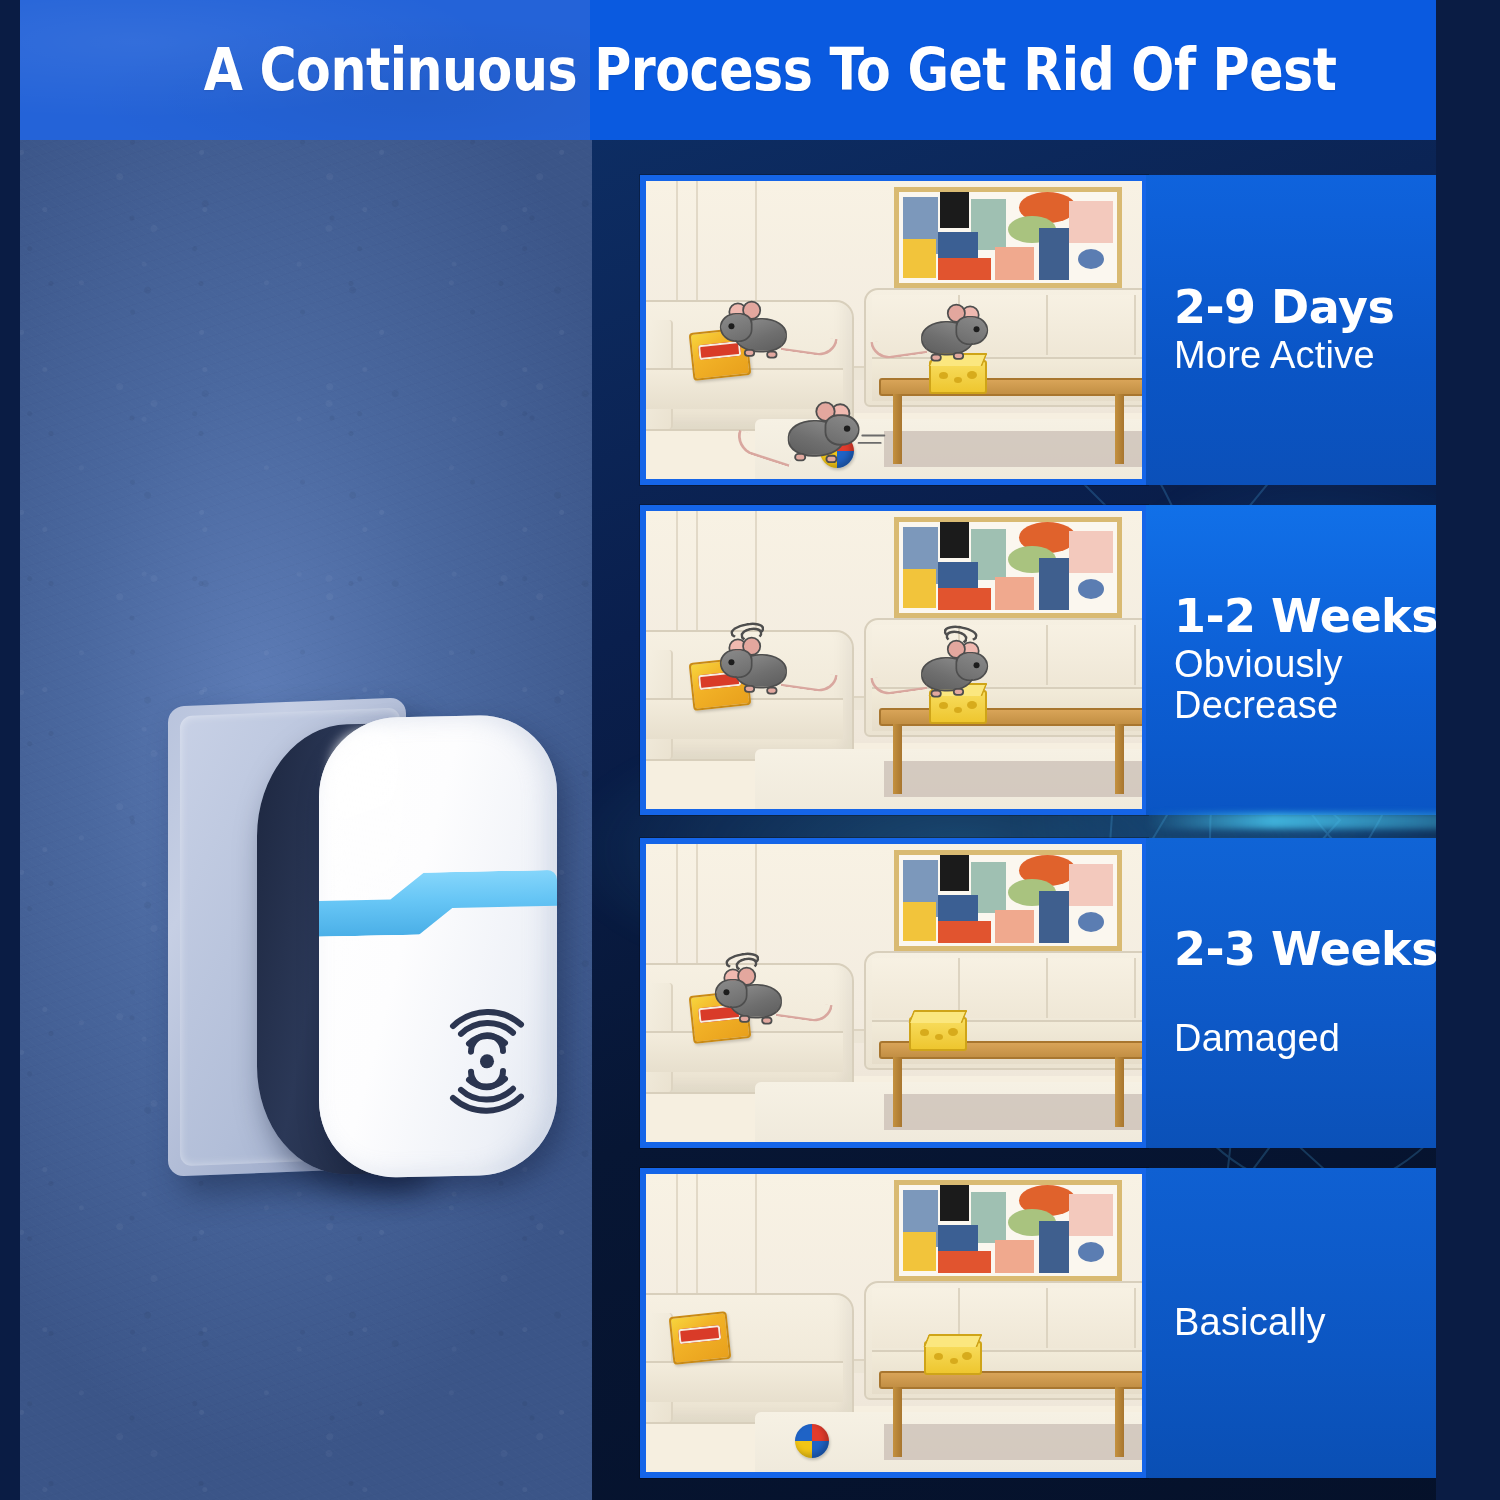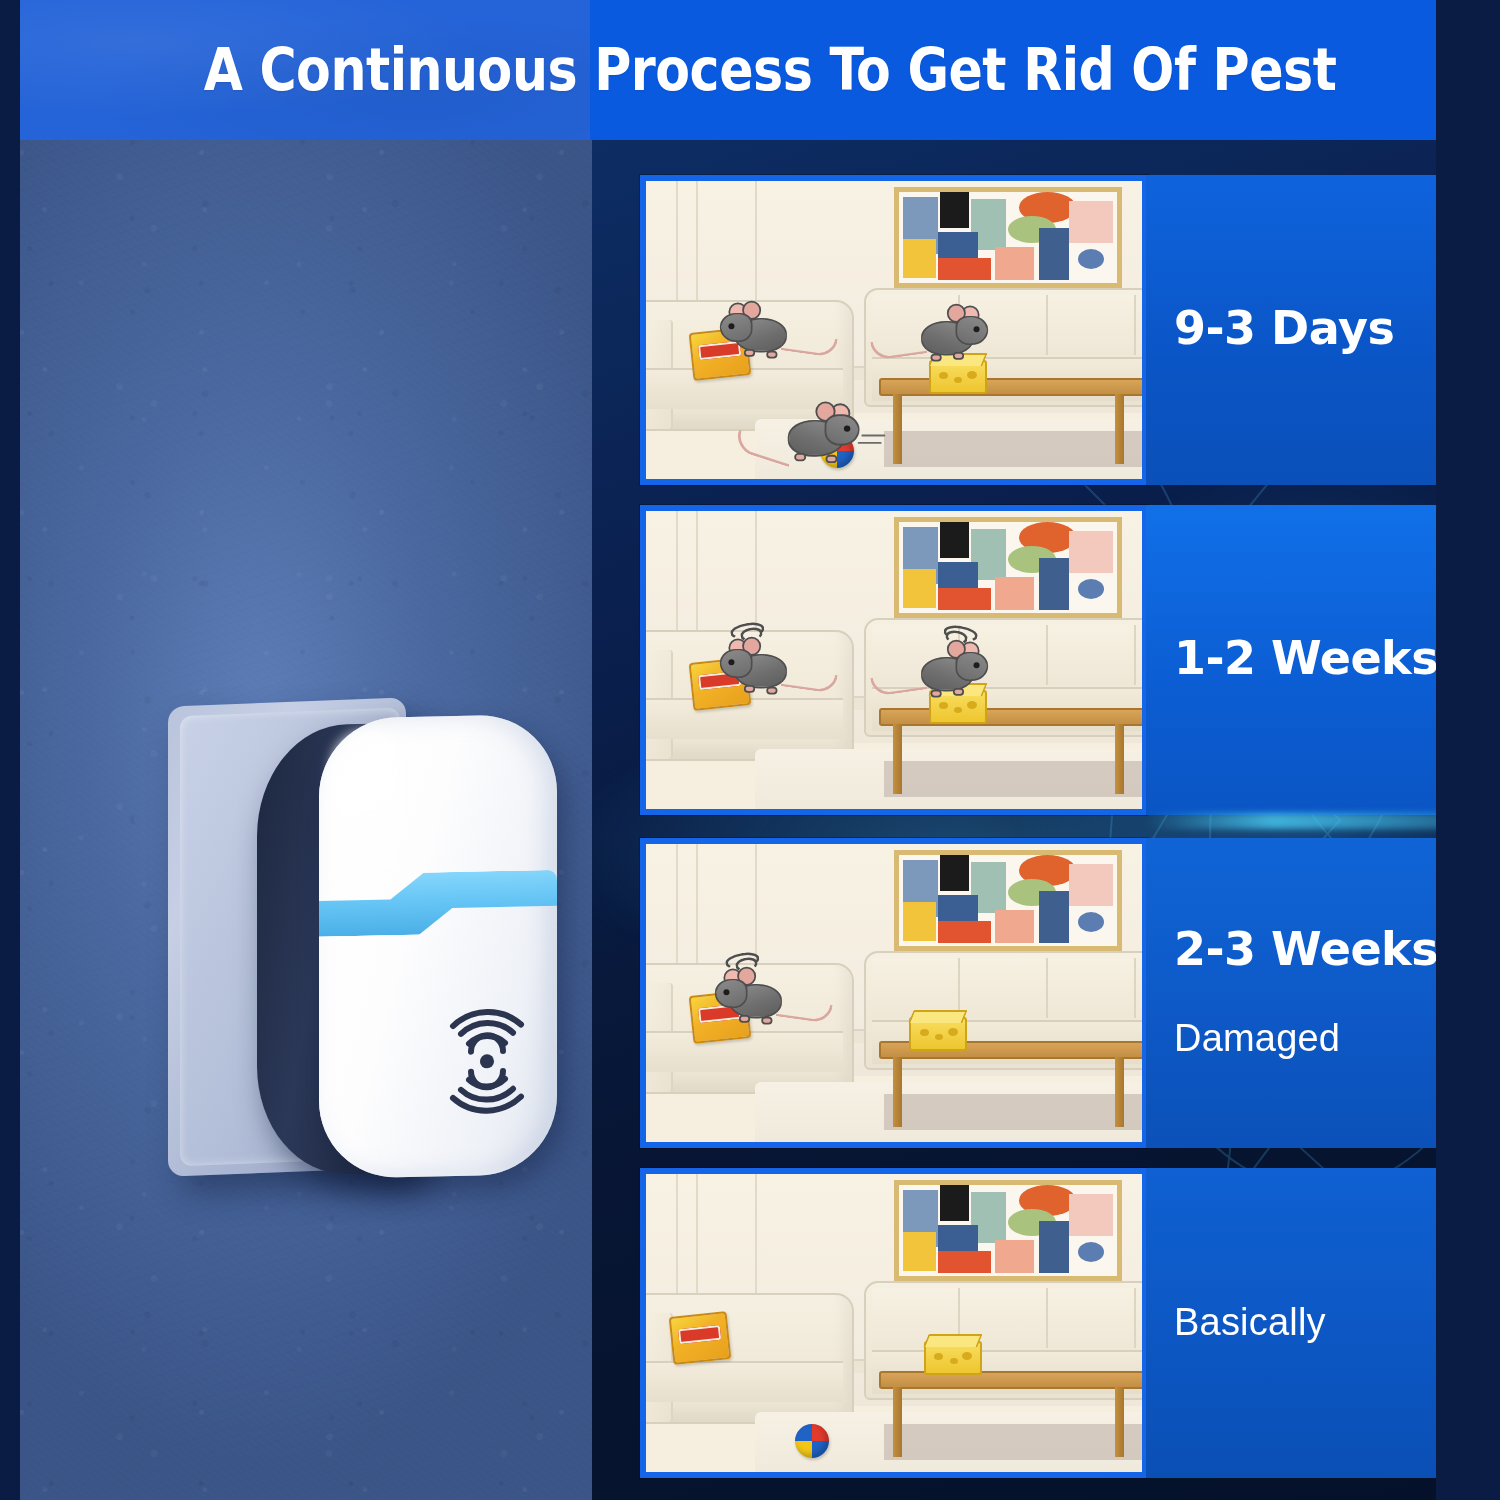--- a/index.html
+++ b/index.html
@@ -492,21 +492,22 @@
               <div class="eye"></div>
             <div class="tail" style="transform:rotate(-18deg)"></div>
             <div class="foot" style="left:18px;top:52px"></div>
             <div class="foot" style="left:52px;top:50px"></div>
             <div class="motion" style="left:-34px;top:30px"></div>
             <div class="motion" style="left:-30px;top:38px"></div>
           </div>
         </div>
       </div>
       <div class="caption">
-        <div class="period">9-3 Days</div>
+        <div class="period">2-9 Days</div>
+        <div class="effect">More Active</div>
       </div>
     </div>
 
     <div class="step step-1">
       <div class="photo">
         <div class="scene">
           <div class="wall-bg"></div>
           <div class="wall-seam" style="left:6%"></div>
           <div class="wall-seam" style="left:10%"></div>
           <div class="wall-seam" style="left:22%"></div>
@@ -567,20 +568,24 @@
               <div class="head"></div>
               <div class="eye"></div>
             <div class="tail"></div>
             <div class="foot" style="left:22px;top:50px"></div>
             <div class="foot" style="left:48px;top:52px"></div>
           </div>
         </div>
       </div>
       <div class="caption">
         <div class="period">1-2 Weeks</div>
+        <div class="effect">
+          <span>Obviously</span><br>
+          <span>Decrease</span>
+        </div>
       </div>
     </div>
 
     <div class="step step-2">
       <div class="photo">
         <div class="scene">
           <div class="wall-bg"></div>
           <div class="wall-seam" style="left:6%"></div>
           <div class="wall-seam" style="left:10%"></div>
           <div class="wall-seam" style="left:22%"></div>

